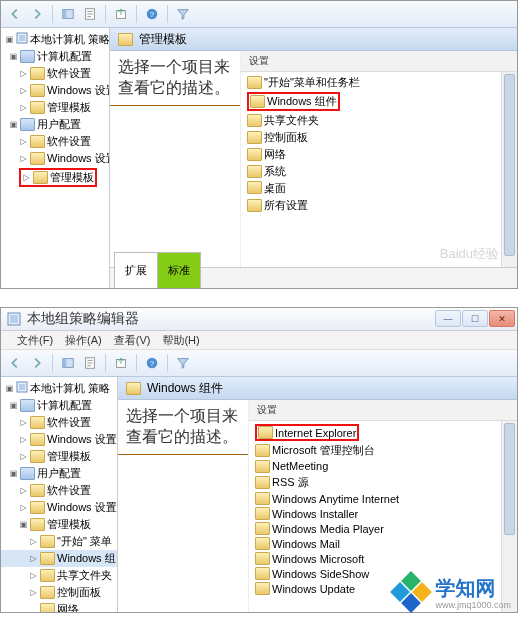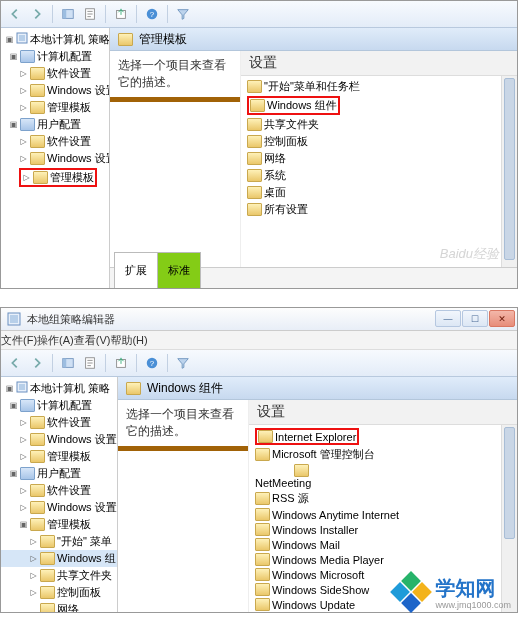--- a/index.html
+++ b/index.html
@@ -1,50 +1,50 @@
 <!DOCTYPE html>
 <html><head>
 <meta charset="utf-8">
 <style>
 body{margin:0;padding:0;background:#fff;font-family:"Microsoft YaHei",SimSun,Arial,sans-serif;font-size:11px;color:#000;width:518px}
 .shot{border:1px solid #999;margin-bottom:18px;background:#fff;position:relative}
 .titlebar{position:relative;height:22px;background:linear-gradient(#fdfdfd,#e8eef7);border-bottom:1px solid #ccc;display:flex;align-items:center;padding:0 6px}
 .tb-icon{width:14px;height:14px;margin-right:6px;display:inline-block}
-.tb-title{font-size:11px;color:#333}
+.tb-title{font-size:14px;color:#333}
 .winbtns{position:absolute;right:2px;top:2px;display:flex;gap:1px}
 .winbtn{width:24px;height:15px;border:1px solid #b5c7e0;background:linear-gradient(#f2f6fc,#dce7f5);border-radius:2px;display:flex;align-items:center;justify-content:center;font-size:9px;color:#4a6a96}
 .winbtn.close{background:linear-gradient(#f3b7a9,#e78d7a);border-color:#d97762;color:#6b1a0a}
-.menubar{height:18px;display:flex;align-items:center;padding:0 0;background:#f4f4f4;border-bottom:1px solid #ddd}
+.menubar{height:18px;display:flex;align-items:center;padding:0 16px;gap:12px;background:#f4f4f4;border-bottom:1px solid #ddd}
 .menubar span{font-size:11px;color:#333}
 .toolbar{height:26px;background:linear-gradient(#f7fafe,#e3ecf8);border-bottom:1px solid #b8c9de;display:flex;align-items:center;padding:0 4px;gap:2px}
 .tbtn{width:20px;height:20px;display:flex;align-items:center;justify-content:center;border-radius:2px}
 .tbtn svg{width:14px;height:14px}
 .tsep{width:1px;height:18px;background:#c2d0e2;margin:0 3px}
 .body{display:flex;height:260px}
 .tree{width:108px;border-right:1px solid #ccc;background:#fff;overflow:hidden;padding:2px 0}
 .tnode{display:flex;align-items:center;padding:1px 0 1px 4px;white-space:nowrap;gap:1px}
 .tw{width:9px;height:9px;display:inline-block;flex-shrink:0}
 .twist{width:9px;height:9px;display:inline-flex;align-items:center;justify-content:center;font-size:8px;color:#666;cursor:pointer;flex-shrink:0}
 .fld{width:13px;height:11px;display:inline-block;flex-shrink:0;background:linear-gradient(#fef1b8,#eac76a);border:1px solid #c9a84e;border-radius:1px;margin:0 2px}
 .fld.blue{background:linear-gradient(#d7e6f8,#a8c5e8);border-color:#7da2cc}
 .tlabel{font-size:11px}
 .hlbox{border:2px solid #e11;padding:0 1px;display:inline-flex;align-items:center}
 .right{flex:1;display:flex;flex-direction:column;overflow:hidden;position:relative}
 .rhead{height:22px;background:linear-gradient(#e0ecfa,#c7d9ef);display:flex;align-items:center;padding:0 6px;gap:4px;font-size:12px;border-bottom:1px solid #b3c6db}
-.rdesc{padding:6px 8px;font-size:12px;color:#333;border-bottom:5px solid #a16207;display:flex}
-.rcol{font-size:14px;color:#333;padding:3px 8px;background:#f2f2f2;border-bottom:1px solid #ddd}
+.rdesc{padding:6px 8px;font-size:16px;color:#333;border-bottom:1px solid #a16207;display:flex}
+.rcol{font-size:10px;color:#333;padding:3px 8px;background:#f2f2f2;border-bottom:1px solid #ddd}
 .rlist{flex:1;overflow:auto;padding:2px 0;position:relative}
 .ritem{display:flex;align-items:center;padding:1px 6px;gap:3px;white-space:nowrap}
 .ritem .fld{margin:0 2px 0 0}
 .tabs{height:20px;border-top:1px solid #ccc;display:flex;align-items:flex-end;padding:0 4px;gap:0;background:#f4f4f4}
 .tab{font-size:11px;padding:10px 10px;border:1px solid #bbb;border-bottom:none;background:#fff;margin-right:-1px;cursor:pointer}
 .tab.inactive{background:#84cc16}
 .scrollbar{position:absolute;right:0;top:0;bottom:0;width:15px;background:#f0f0f0;border-left:1px solid #ddd}
 .sthumb{position:absolute;left:2px;right:2px;background:#c9d6e6;border:1px solid #a8bdd6;border-radius:2px}
-.watermark{position:absolute;bottom:4px;right:18px;font-size:13px;color:#d5d5d5;font-style:italic;pointer-events:none}
+.watermark{position:absolute;bottom:4px;right:18px;font-size:13px;color:#d5d5d5;pointer-events:none}
 .logo-overlay{position:absolute;right:6px;bottom:2px;display:flex;align-items:center;gap:6px;pointer-events:none}
 .logo-diamond{position:relative;width:36px;height:36px}
 .logo-diamond span{position:absolute;width:14px;height:14px;transform:rotate(45deg)}
 .ld1{background:#1f9bd9;left:0;top:11px}
 .ld2{background:#27b36a;left:11px;top:0}
 .ld3{background:#f3b31b;left:22px;top:11px}
 .ld4{background:#1d65c9;left:11px;top:22px}
 .logo-txt{font-size:20px;font-weight:bold;color:#2474c9}
 .logo-sub{font-size:9px;color:#999;display:block;margin-top:-2px}
 .sel{background:#d6e6f7}
@@ -211,21 +211,21 @@
                   <span>网络</span>
                 </span>
               </div>
               <div class="ritem">
                 <span style="display: inline-flex; align-items: center;">
                   <span class="fld"></span>
                   <span>系统</span>
                 </span>
               </div>
               <div class="ritem">
-                <span style="display: inline-flex; align-items: center;">
+                <span style="display: inline-flex; align-items: flex-start;">
                   <span class="fld"></span>
                   <span>桌面</span>
                 </span>
               </div>
               <div class="ritem">
                 <span style="display: inline-flex; align-items: center;">
                   <span class="fld"></span>
                   <span>所有设置</span>
                 </span>
               </div>
@@ -430,21 +430,21 @@
                   </span>
                 </span>
               </div>
               <div class="ritem">
                 <span style="display: inline-flex; align-items: center;">
                   <span class="fld"></span>
                   <span>Microsoft 管理控制台</span>
                 </span>
               </div>
               <div class="ritem">
-                <span style="display: inline-flex; align-items: flex-end; flex-direction: column;">
+                <span style="display: inline-flex; align-items: flex-start;">
                   <span class="fld"></span>
                   <span>NetMeeting</span>
                 </span>
               </div>
               <div class="ritem">
                 <span style="display: inline-flex; align-items: center;">
                   <span class="fld"></span>
                   <span>RSS 源</span>
                 </span>
               </div>
@@ -456,27 +456,27 @@
               </div>
               <div class="ritem">
                 <span style="display: inline-flex; align-items: center;">
                   <span class="fld"></span>
                   <span>Windows Installer</span>
                 </span>
               </div>
               <div class="ritem">
                 <span style="display: inline-flex; align-items: center;">
                   <span class="fld"></span>
+                  <span>Windows Media Player</span>
+                </span>
+              </div>
+              <div class="ritem">
+                <span style="display: inline-flex; align-items: center;">
+                  <span class="fld"></span>
                   <span>Windows Mail</span>
-                </span>
-              </div>
-              <div class="ritem">
-                <span style="display: inline-flex; align-items: center;">
-                  <span class="fld"></span>
-                  <span>Windows Media Player</span>
                 </span>
               </div>
               <div class="ritem">
                 <span style="display: inline-flex; align-items: center;">
                   <span class="fld"></span>
                   <span>Windows Microsoft</span>
                 </span>
               </div>
               <div class="ritem">
                 <span style="display: inline-flex; align-items: center;">

